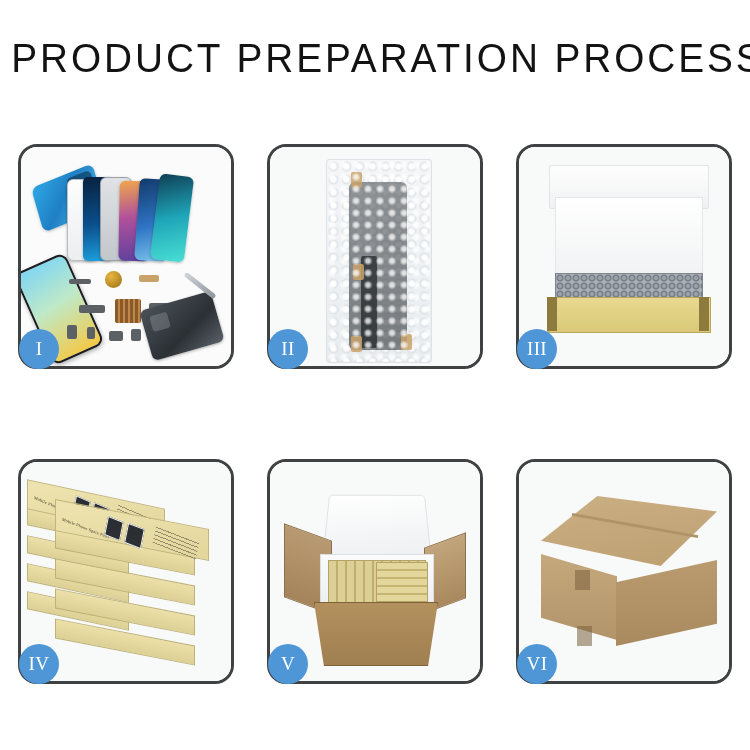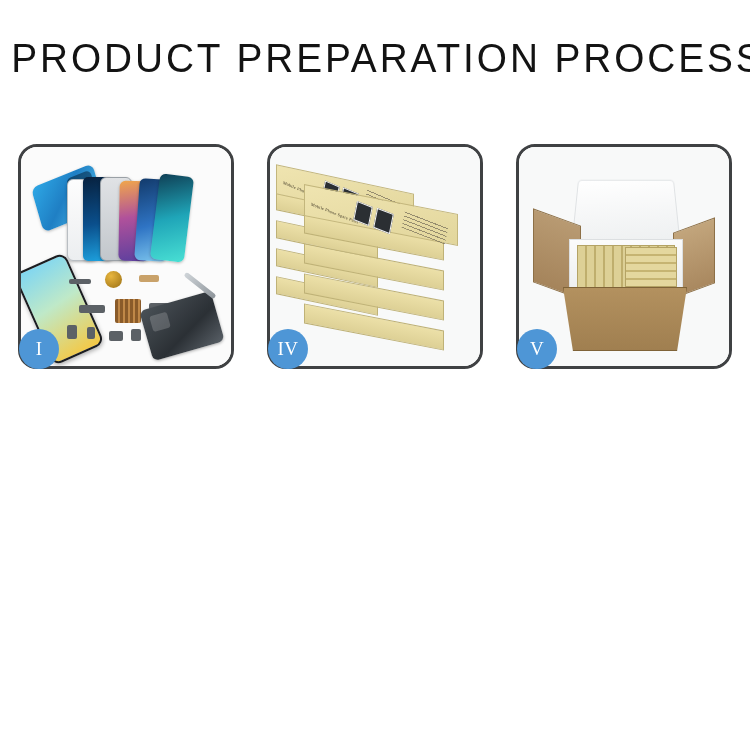--- a/index.html
+++ b/index.html
@@ -388,21 +388,46 @@
       <div class="part" style="left:46px;top:178px;width:10px;height:14px;"></div>
       <div class="part" style="left:66px;top:180px;width:8px;height:12px;"></div>
       <div class="part" style="left:88px;top:184px;width:14px;height:10px;"></div>
       <div class="part" style="left:110px;top:182px;width:10px;height:12px;"></div>
       <div class="back-housing"></div>
       <div class="tool"></div>
     </div>
     <div class="badge">I</div>
   </div>
 
-
+  <div class="panel">
+    <div class="panel-clip p2">
+      <div class="bubblebag">
+        <div class="inner-part"></div>
+        <div class="flex-strip"></div>
+        <div class="tab" style="left:24px;top:12px;"></div>
+        <div class="tab" style="left:26px;top:104px;"></div>
+        <div class="tab" style="left:24px;top:176px;"></div>
+        <div class="tab" style="left:74px;top:174px;"></div>
+      </div>
+      <div class="bubble-overlay"></div>
+    </div>
+    <div class="badge">II</div>
+  </div>
+
+  <div class="panel">
+    <div class="panel-clip p3">
+      <div class="lid"></div>
+      <div class="foam"></div>
+      <div class="bubble-layer"></div>
+      <div class="box-front"></div>
+      <div class="box-side-l"></div>
+      <div class="box-side-r"></div>
+    </div>
+    <div class="badge">III</div>
+  </div>
 
   <div class="panel">
     <div class="panel-clip p4">
       <div class="stack">
 
         <div class="sbox" style="left:6px;top:56px;width:100px;height:16px;transform:skewY(12deg);"></div>
         <div class="sbox" style="left:6px;top:84px;width:100px;height:16px;transform:skewY(12deg);"></div>
         <div class="sbox" style="left:6px;top:112px;width:100px;height:16px;transform:skewY(12deg);"></div>
         <div class="sbox" style="left:6px;top:140px;width:100px;height:16px;transform:skewY(12deg);"></div>
 
@@ -435,14 +460,25 @@
       <div class="flap-l"></div>
       <div class="flap-r"></div>
       <div class="foam-liner"></div>
       <div class="inner-boxes"></div>
       <div class="inner-boxes2"></div>
       <div class="carton-body"></div>
     </div>
     <div class="badge">V</div>
   </div>
 
+  <div class="panel">
+    <div class="panel-clip p6">
+      <div class="c-top"></div>
+      <div class="c-seam"></div>
+      <div class="c-left"></div>
+      <div class="c-right"></div>
+      <div class="tape" style="left:56px;top:108px;"></div>
+      <div class="tape" style="left:58px;top:164px;"></div>
+    </div>
+    <div class="badge">VI</div>
+  </div>
 
 </div>
 
 </body></html>

